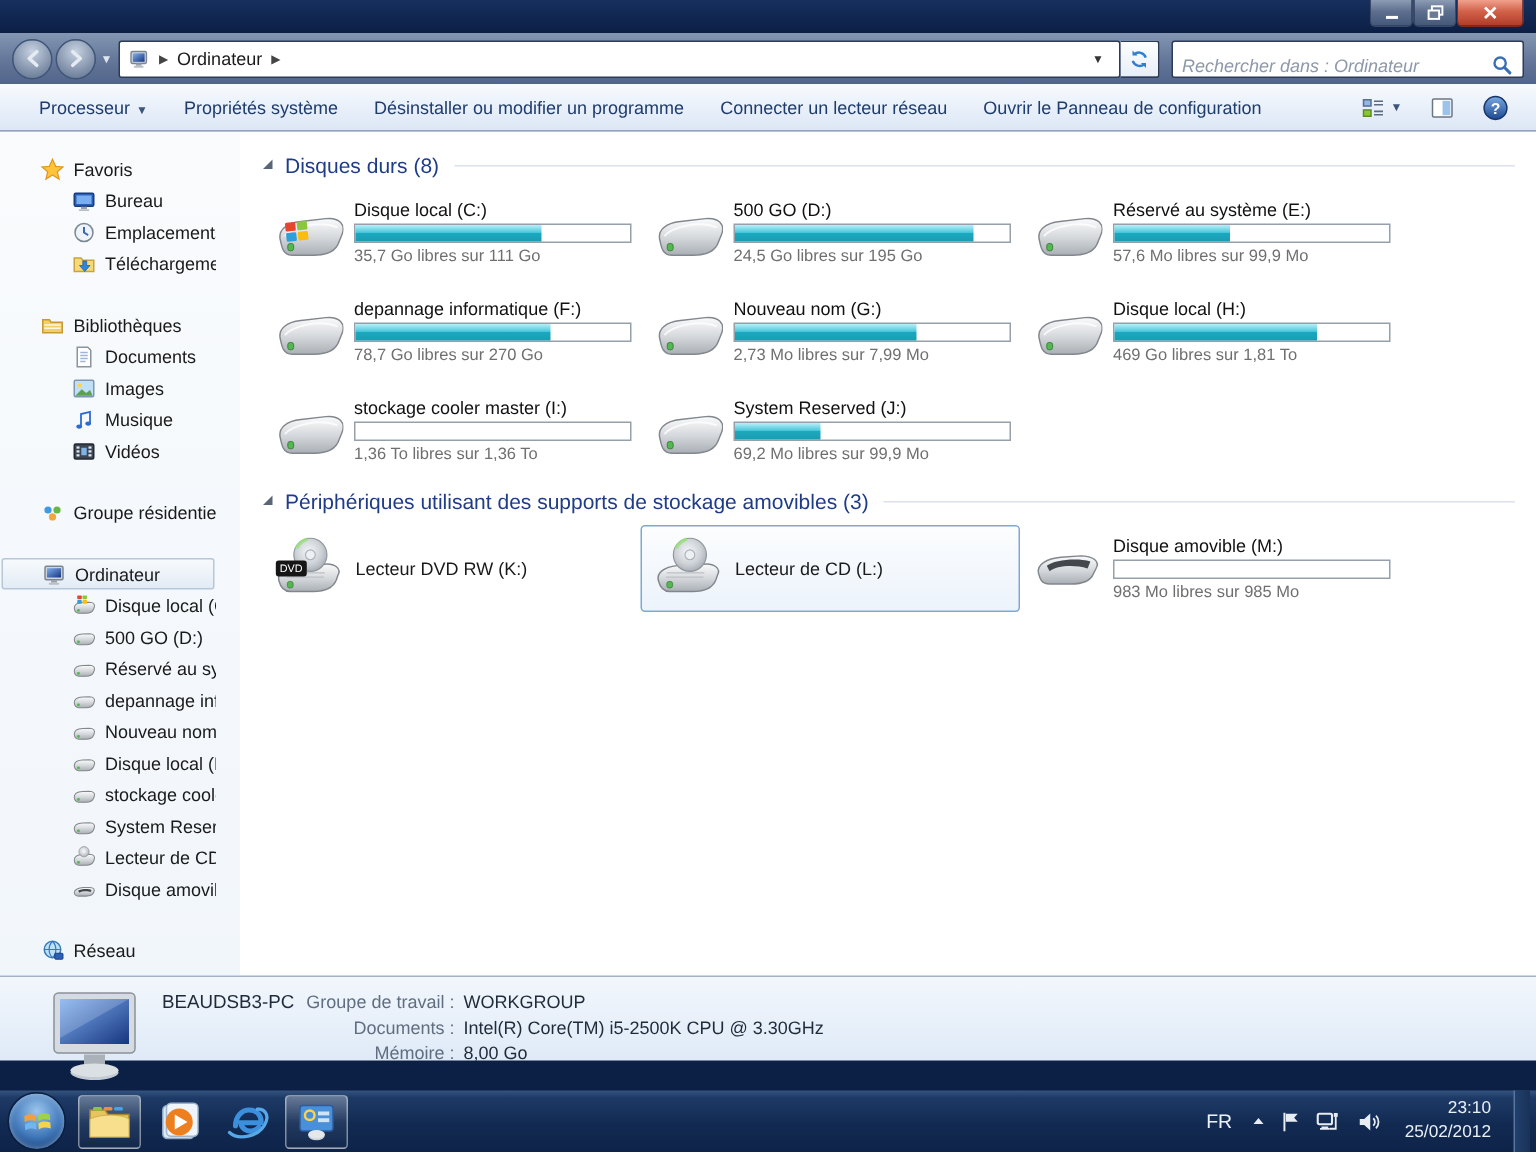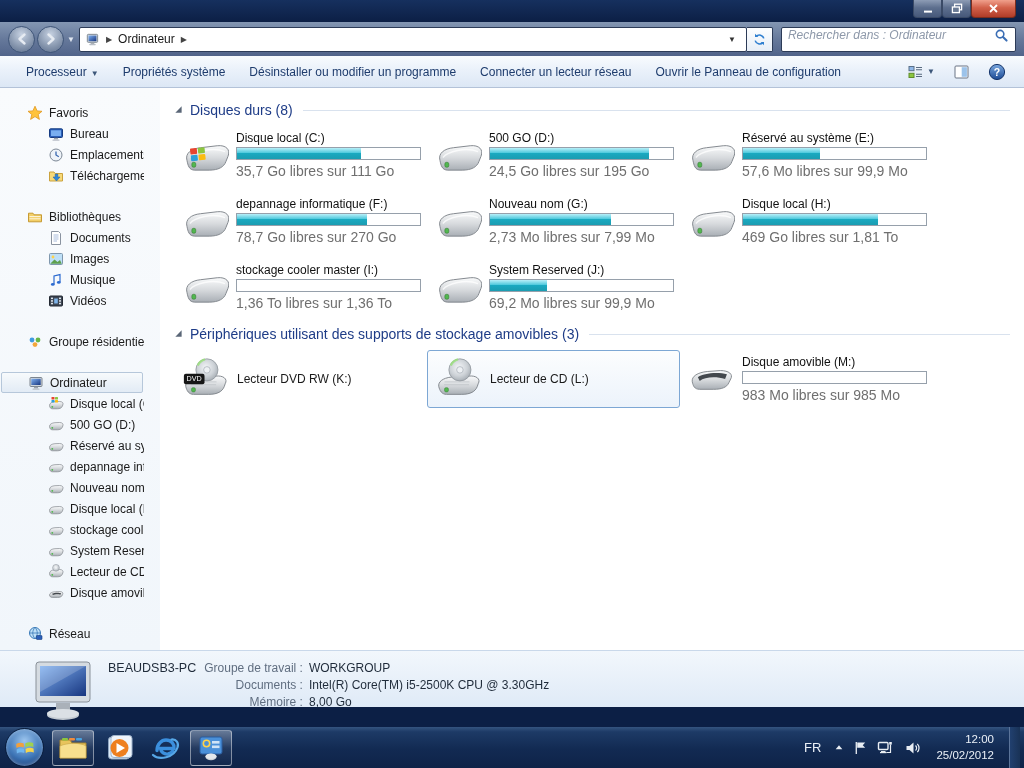--- a/index.html
+++ b/index.html
@@ -25,21 +25,21 @@
     background:radial-gradient(circle at 50% 30%,#c7d2e2,#8494ac 60%,#5b6d8c);
     border:1px solid #3f5578; display:flex; align-items:center; justify-content:center; margin-right:2px; }
   .nav-drop { color:#dfe6f0; font-size:8px; margin:0 4px 0 1px; }
   #addressbar { flex:0 0 668px; height:25px; background:#fff; border:1px solid #2c3b57; border-radius:2px;
     display:flex; align-items:center; padding:0 4px; }
   .bc-arrow { font-size:8px; color:#444; margin:0 6px; }
   #addr-dd { margin-left:auto; font-size:8px; color:#333; padding:0 6px; }
   #refresh-btn { width:26px; height:25px; background:linear-gradient(180deg,#fdfeff,#e7eef7); border:1px solid #2c3b57;
     border-left:none; border-radius:0 2px 2px 0; display:flex; align-items:center; justify-content:center; margin-right:8px; }
   #searchbox { flex:1; height:25px; background:#fff; border:1px solid #2c3b57; border-radius:2px;
-    display:flex; align-items:flex-start; padding:0 6px; }
+    display:flex; align-items:flex-end; padding:0 6px; }
   #searchbox input { flex:1; border:none; outline:none; font-family:"Liberation Sans",sans-serif;
     font-size:12px; color:#333; background:transparent; }
   #searchbox input::placeholder { font-style:italic; color:#8d98a9; }
 
   
   #toolbar { position:absolute; top:56px; left:0; right:0; height:32px;
     background:linear-gradient(180deg,#f8fbfe,#eaf1fa 45%,#dce7f5);
     border-bottom:1px solid #b3c2d8; display:flex; align-items:center; padding:0 14px; }
   .tb-item { color:#1e3c6d; padding:5px 12px; border-radius:2px; white-space:nowrap; }
   .tb-item .dd { font-size:8px; margin-left:4px; color:#3c5679; }
@@ -77,21 +77,21 @@
   .section-title { color:#1e3c87; font-size:14px; white-space:nowrap; }
   .section-rule { flex:1; border-top:1px solid #d9e2ee; margin-left:10px; }
   .tile-grid { display:grid; grid-template-columns:253px 253px 258px; margin-left:2px; margin-bottom:10px; row-gap:8px; }
   .tile { display:flex; align-items:center; height:58px; padding:2px 4px; border:1px solid transparent; border-radius:3px; }
   .tile.selected { border-color:#7da7d4; background:linear-gradient(180deg,#fcfdfe,#ecf3fb); }
   .tile-icon { flex:0 0 52px; display:flex; justify-content:center; }
   .tile-body { flex:1; margin-left:5px; min-width:0; }
   .tile-name { font-size:12px; color:#111; white-space:nowrap; overflow:hidden; }
   .tile-bar { width:185px; height:13px; border:1px solid #96a0ab; background:#fff; margin:2px 0 3px 0; }
   .tile-fill { height:100%; background:linear-gradient(180deg,#b8eff8 0%,#4cc8dc 45%,#1aa9c0 50%,#1b9cb1 100%); }
-  .tile-free { font-size:14px; color:#6f6f6f; white-space:nowrap; }
+  .tile-free { font-size:11px; color:#6f6f6f; white-space:nowrap; }
   .tile-plain-label { font-size:12px; margin-left:6px; }
 
   
   #details { position:absolute; top:650px; left:0; width:1024px; height:57px;
     background:linear-gradient(180deg,#f2f7fc,#dfeaf7); border-top:1px solid #c9d8ea;
     display:flex; padding:6px 0 0 28px; }
   #dp-icon { width:72px; margin-top:2px; }
   #dp-text { display:grid; grid-template-columns:auto auto auto; column-gap:6px; align-content:start;
     margin-left:8px; margin-top:4px; row-gap:3px; font-size:12px; }
   .dp-name { color:#1f2b3a; font-size:12.5px; padding-right:2px; }
@@ -738,20 +738,20 @@
         </svg>
       </span>
       <span class="tray-ic">
         <svg width="17" height="16" viewBox="0 0 16 16">
           <path d="M2 6 h3 l4-3.6 v11.2 L5 10 H2 Z" fill="#e8edf3"></path>
           <path d="M11 5.5 a3.4 3.4 0 0 1 0 5" stroke="#e8edf3" fill="none" stroke-width="1.2"></path>
           <path d="M12.8 3.8 a6 6 0 0 1 0 8.4" stroke="#e8edf3" fill="none" stroke-width="1.2"></path>
         </svg>
       </span>
       <div id="tray-clock">
-        <div>12:00</div>
+        <div>23:10</div>
         <div>25/02/2012</div>
       </div>
       <div id="show-desktop"></div>
     </div>
   </div>
 
 </div>
 
 </body></html>

